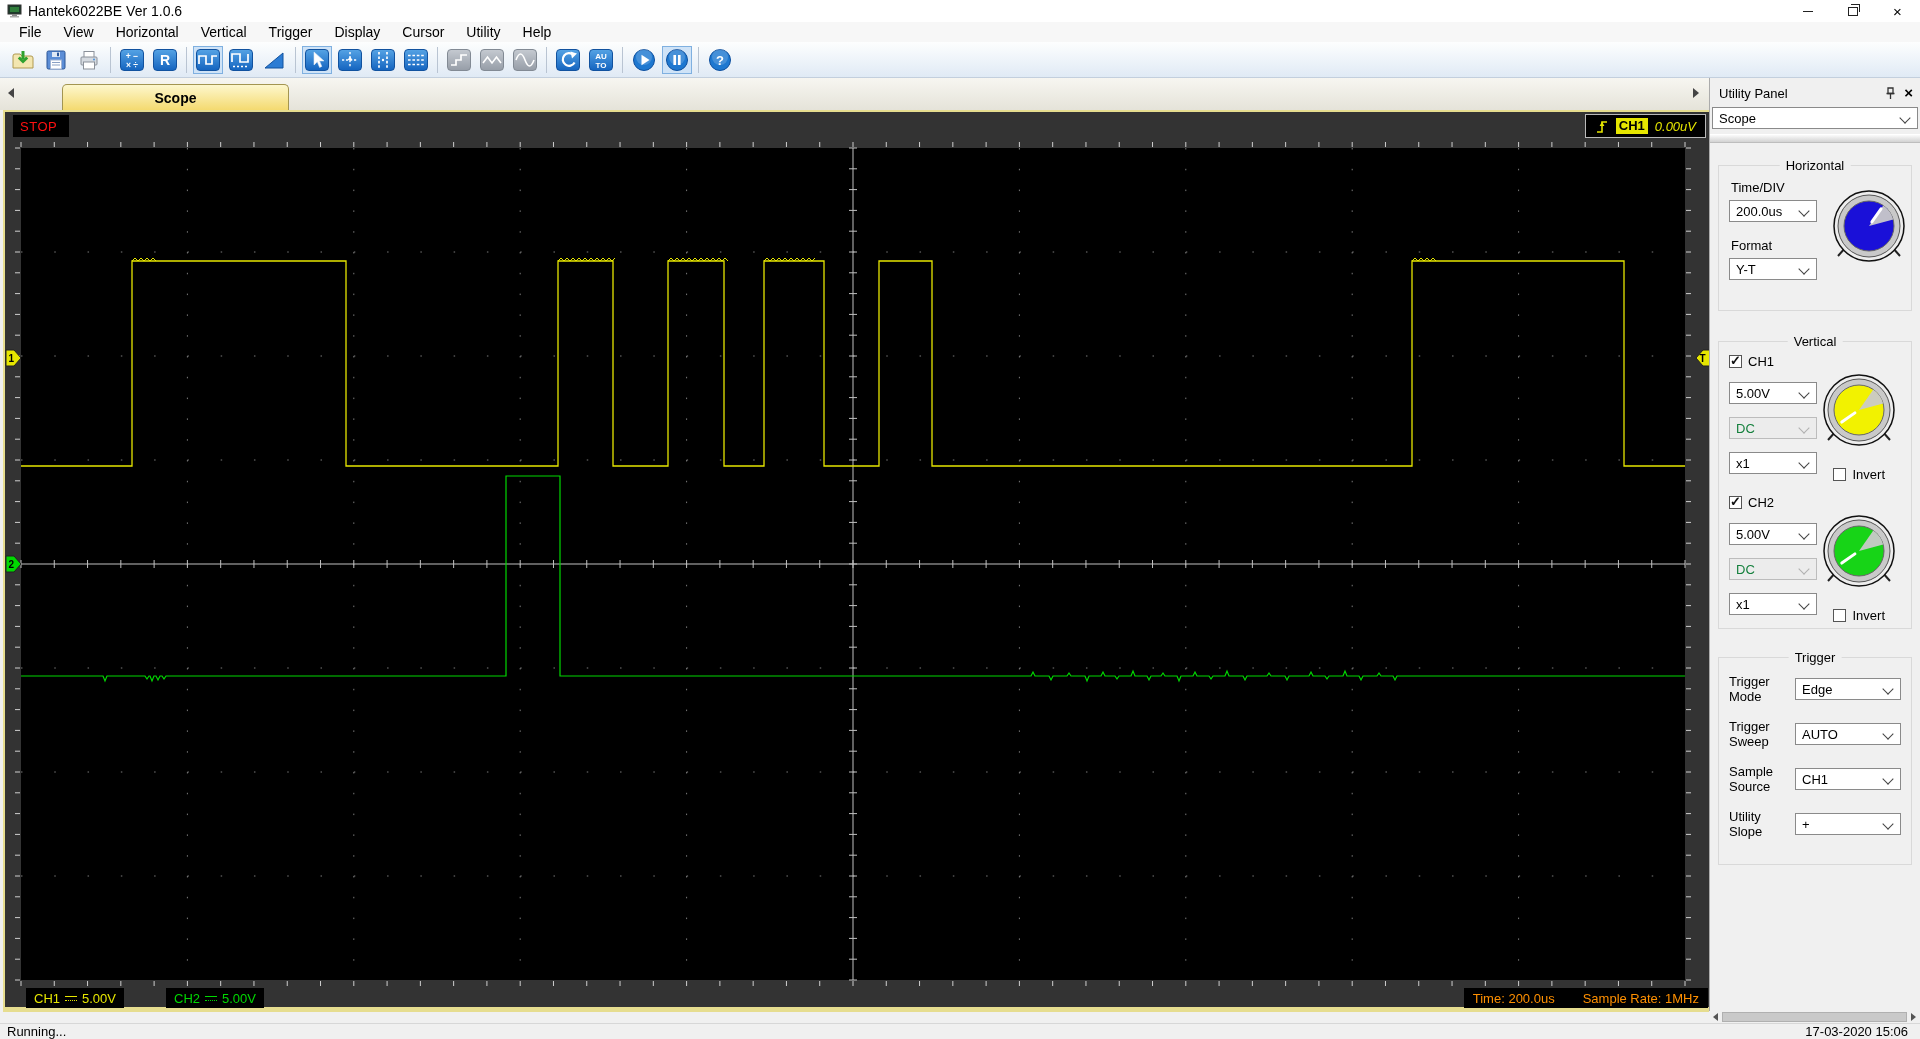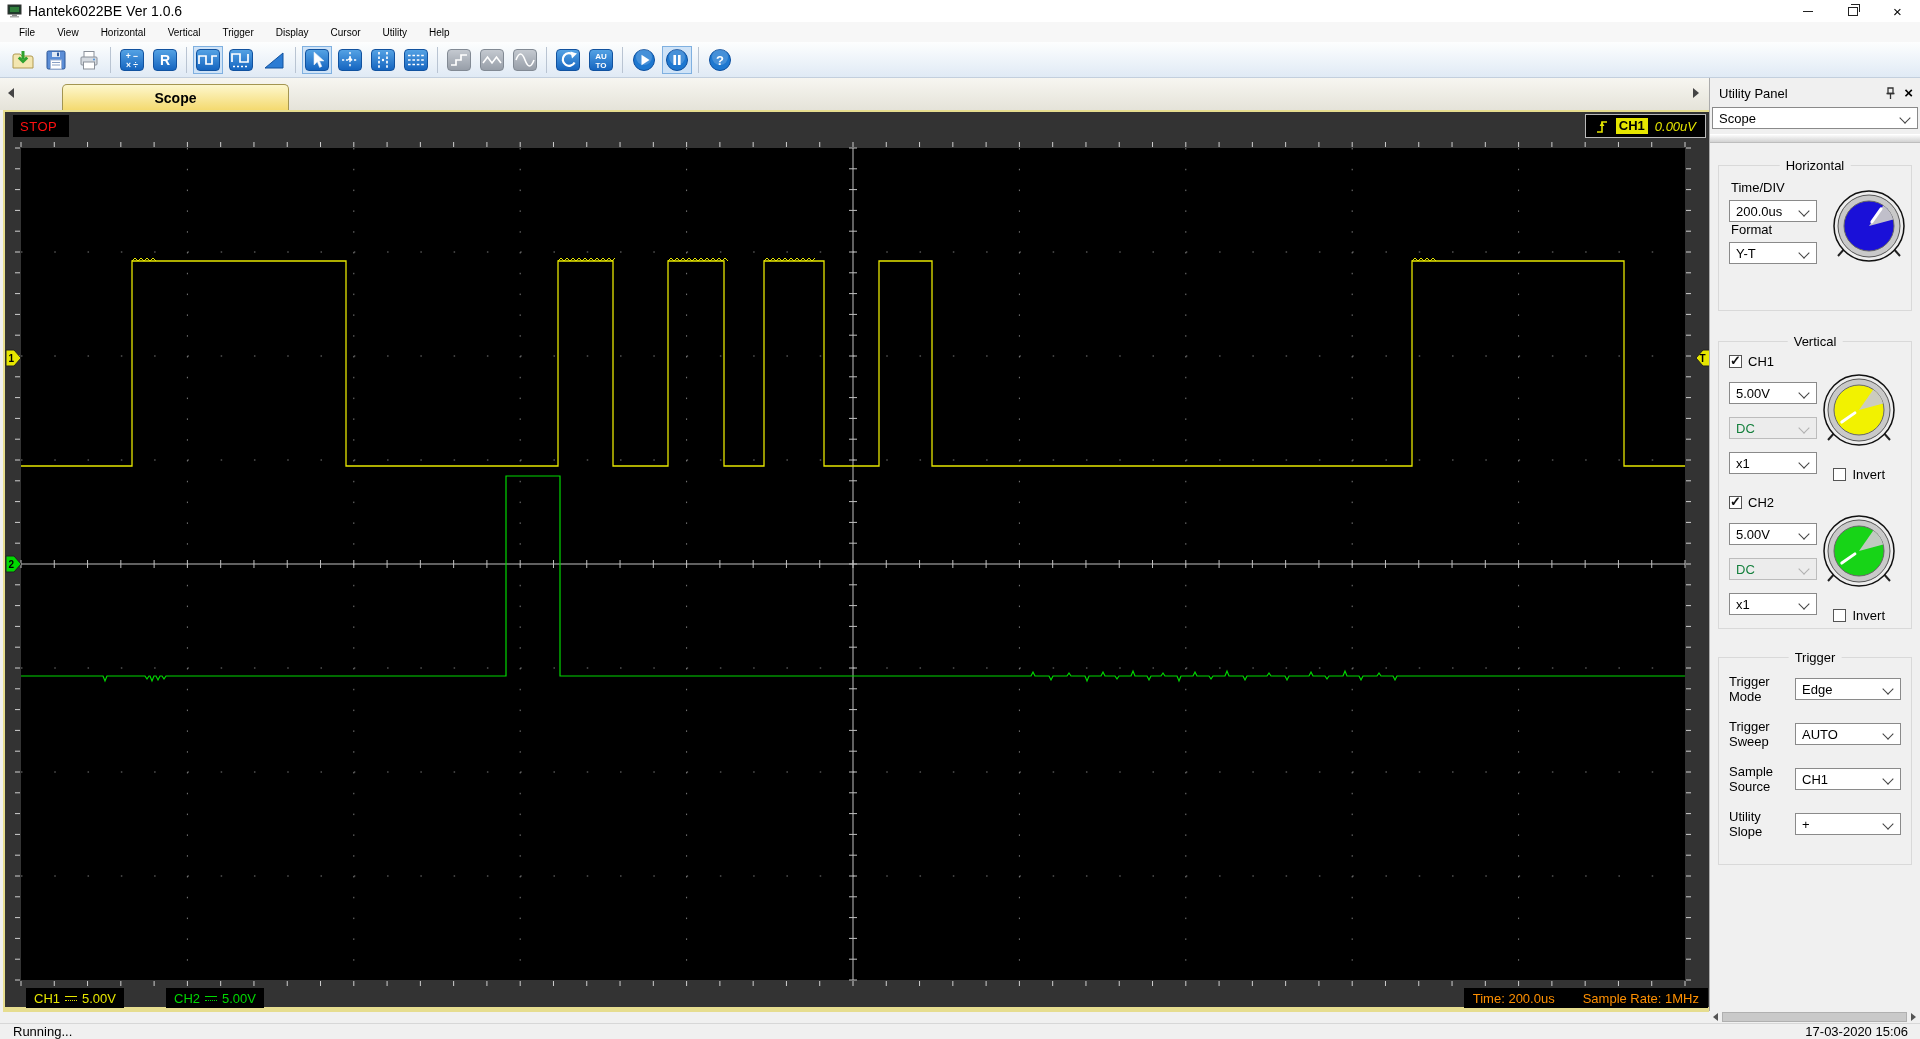--- a/index.html
+++ b/index.html
@@ -10,21 +10,21 @@
   .appicon{margin:0 6px 0 7px;display:flex;}
   .title-text{font-size:14px;}
   .titlebtns{position:absolute;right:0;top:0;height:22px;display:flex;}
   .tbtn{width:45px;height:22px;display:flex;align-items:center;justify-content:center;}
   .min-glyph{width:10px;height:1px;background:#222;}
   .max-glyph{width:8px;height:7px;border:1px solid #222;position:relative;background:#fff;}
   .max-glyph:before{content:'';position:absolute;left:2px;top:-4px;width:8px;height:7px;border:1px solid #222;border-left:none;border-bottom:none;}
   .close-glyph{font-size:15px;line-height:15px;}
   
   .menubar{position:absolute;left:0;top:22px;width:100%;height:20px;background:#f7f7f7;display:flex;align-items:center;padding-left:8px;box-sizing:border-box;}
-  .menu-item{padding:2px 11px;font-size:10px;cursor:default;text-align:center;}
+  .menu-item{padding:2px 11px;font-size:14px;cursor:default;text-align:center;}
   
   .toolbar{position:absolute;left:0;top:42px;width:100%;height:36px;background:linear-gradient(#fdfefe,#e0eaf5);
            border-bottom:1px solid #c3cfdd;display:flex;align-items:center;padding-left:4px;box-sizing:border-box;}
   .tbgroup{display:flex;align-items:center;gap:3px;padding:0 4px;}
   .tbsep{width:1px;height:26px;background:#b9c4d2;margin:0 2px;}
   .tbi{width:30px;height:28px;display:flex;align-items:center;justify-content:center;border:1px solid transparent;box-sizing:border-box;}
   .tbi.sel{background:#cfe3f7;border-color:#7fb0e0;}
   .tile{width:24px;height:22px;border-radius:4px;background:linear-gradient(#54a2e4,#1565c0);border:1px solid #11529f;
         display:flex;align-items:center;justify-content:center;color:#fff;box-sizing:border-box;}
   .tile.gray{background:linear-gradient(#c4c9d0,#979ea8);border-color:#828a94;}
@@ -88,21 +88,21 @@
   .trigrow .lbl{flex:1;font-size:13px;}
   .trigrow .combo{width:106px;padding-left:6px;}
   
   .hscroll{position:absolute;right:0;top:1011px;width:211px;height:12px;background:#f0f0f0;display:flex;align-items:center;}
   .hs-arrow{width:13px;height:12px;display:flex;align-items:center;justify-content:center;}
   .hs-tri-l{width:0;height:0;border-top:4px solid transparent;border-bottom:4px solid transparent;border-right:5px solid #555;}
   .hs-tri-r{width:0;height:0;border-top:4px solid transparent;border-bottom:4px solid transparent;border-left:5px solid #555;}
   .hs-thumb{flex:1;height:10px;background:#c9c9c9;border:1px solid #b0b0b0;box-sizing:border-box;}
   .statusbar{position:absolute;left:0;top:1023px;width:100%;height:16px;background:#f0f0f0;border-top:1px solid #d7d7d7;
              display:flex;align-items:center;font-size:13px;box-sizing:border-box;}
-  .status-left{padding-left:13px;}
+  .status-left{padding-left:7px;}
   .status-right{position:absolute;right:12px;margin-left:29px;}
 </style>
 </head>
 <body>
 
 <div class="app">
 
   <div class="titlebar">
     <span class="appicon">
       <svg width="15" height="14" viewBox="0 0 15 14">
@@ -681,21 +681,21 @@
     </div>
     <div class="divider"></div>
 
     <div class="group" style="height:146px;">
       <span class="group-title">Horizontal</span>
       <div class="fieldlabel">Time/DIV</div>
       <div class="combo w86">
         <span>200.0us</span>
           <span class="chev"></span>
       </div>
-      <div class="fieldlabel" style="margin-top:0;">Format</div>
+      <div class="fieldlabel" style="margin-top:16px;">Format</div>
       <div class="combo w86">
         <span>Y-T</span>
           <span class="chev"></span>
       </div>
       <div class="knobwrap" style="top:22px;"><svg width="76" height="76" viewBox="0 0 76 76">
             <path d="M15 59 L7 68 M61 59 L69 68" stroke="#222" stroke-width="2"></path>
             <circle cx="38" cy="38" r="35" fill="#ededed" stroke="#111" stroke-width="1.5"></circle>
             <circle cx="38" cy="38" r="31" fill="#c9c9c9" stroke="#555"></circle>
             <circle cx="38" cy="38" r="25" fill="#1a10d8" stroke="#666"></circle>
             <path d="M38 38 L52.3 17.5 A25 25 0 0 1 62.2 31.5 Z" fill="#c9c9c9" opacity="0.95"></path>

